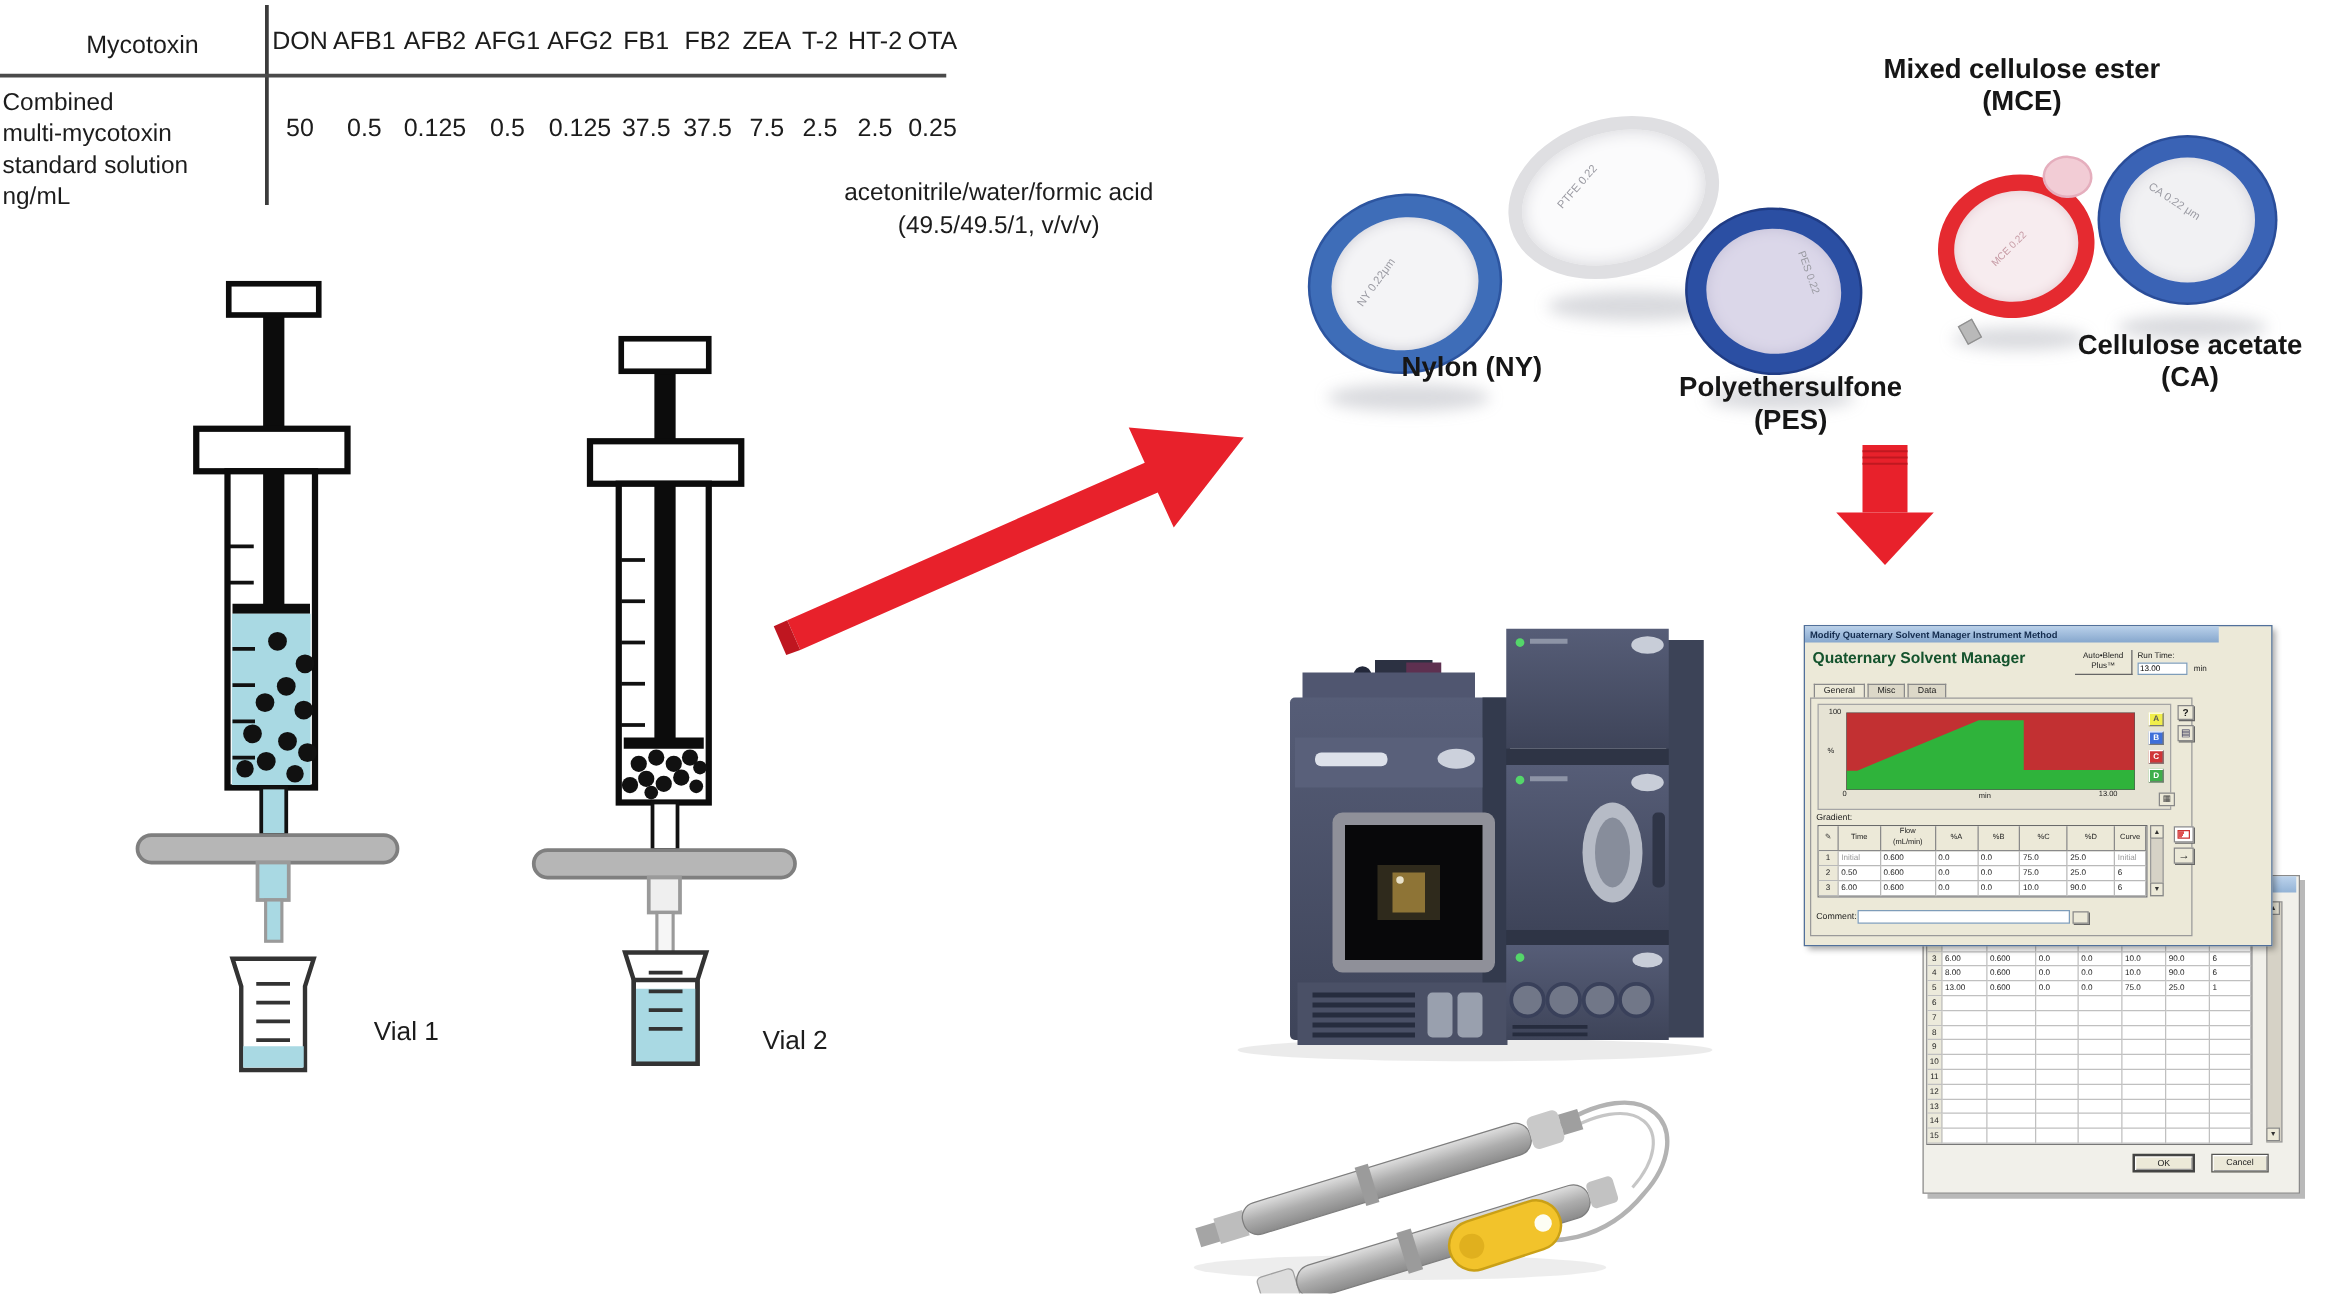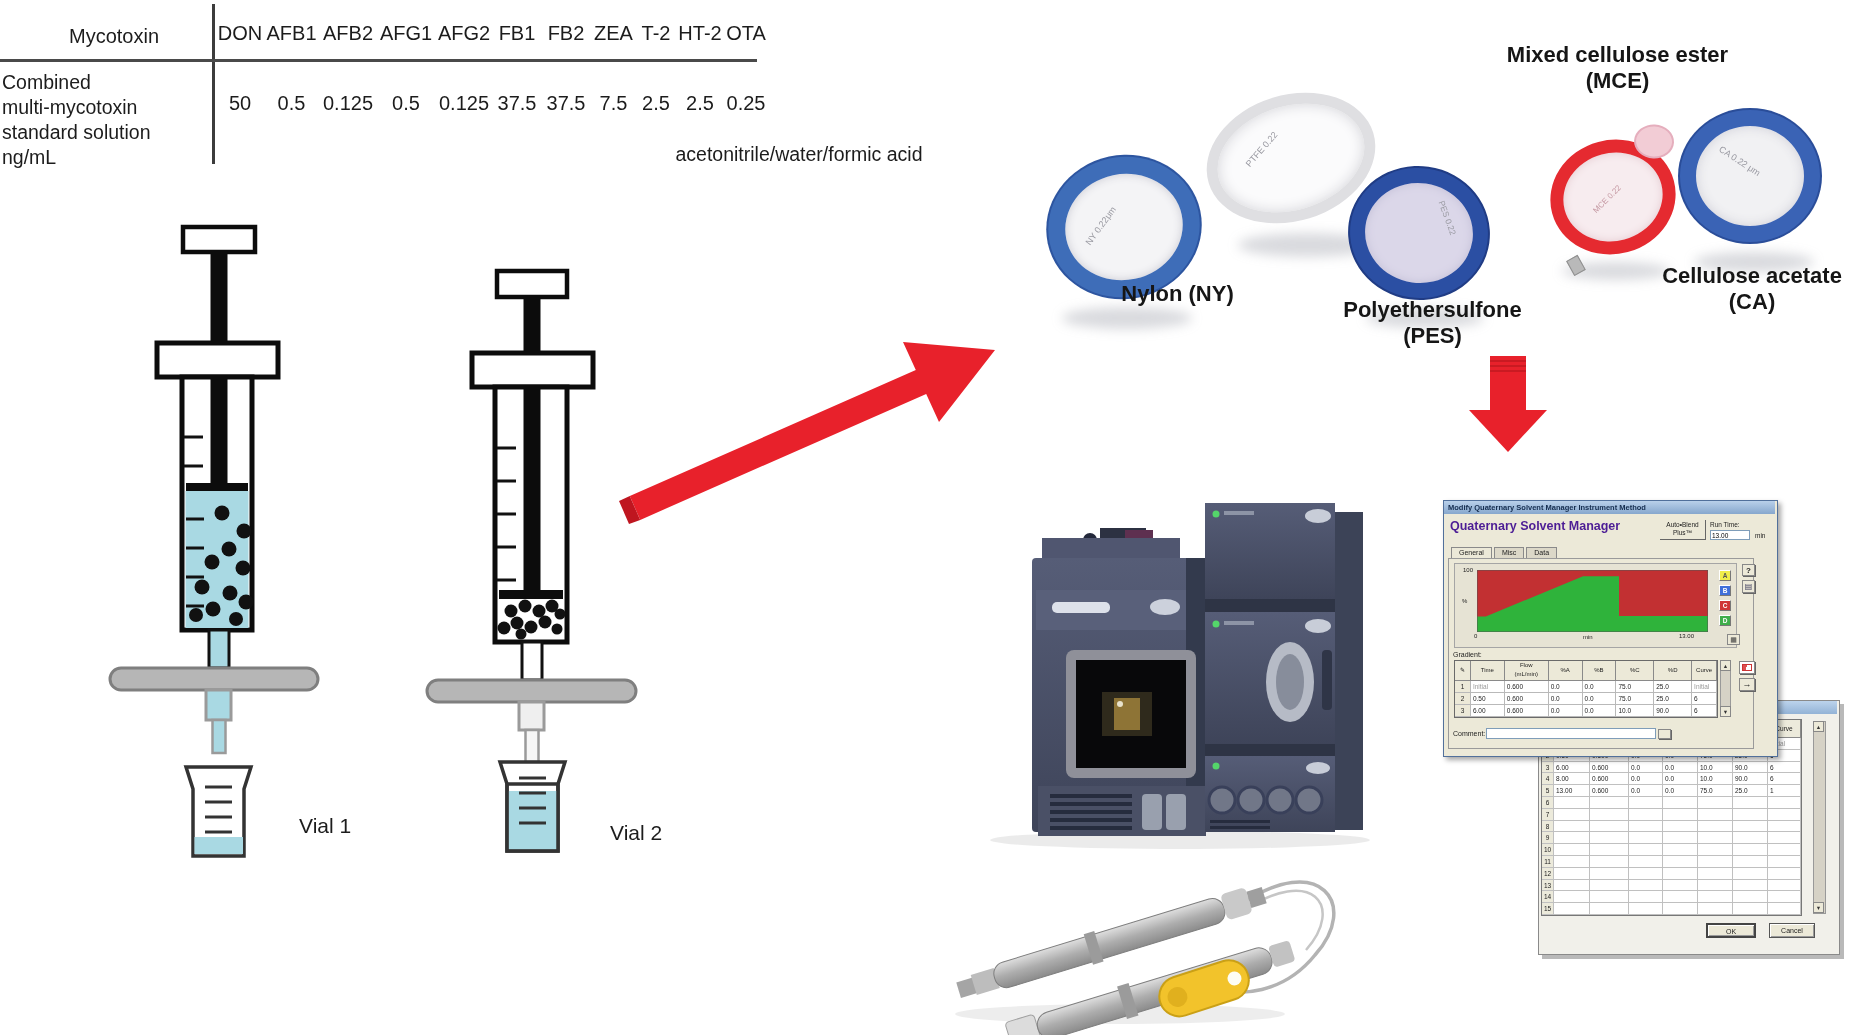--- a/index.html
+++ b/index.html
@@ -56,26 +56,26 @@
   #sh-ca{left:1694px;top:252px;width:120px;height:20px;}
 
   #lbl-ptfe{left:1165px;top:12px;width:270px;}
   #lbl-mce{left:1495px;top:42px;width:245px;}
   #lbl-ny{left:1090px;top:281px;width:175px;}
   #lbl-pes{left:1325px;top:297px;width:215px;}
   #lbl-ca{left:1638px;top:263px;width:228px;}
 
   
   #win1{left:1443px;top:500px;width:333px;height:255px;background:#ece9d8;
-        border:1px solid #51709b;box-shadow:3px 3px 5px rgba(0,0,0,.35);z-index:50;font-size:7px;}
+        border:1px solid #51709b;box-shadow:3px 3px 5px rgba(0,0,0,.35);z-index:50;font-size:7px;padding-left:40px;}
   #win1 *{box-sizing:border-box;}
   .w1-titlebar{left:0;top:0;width:331px;height:13px;background:linear-gradient(#b9d0ea,#86a7cd);
                color:#142c4e;font-size:7.5px;font-weight:700;line-height:13px;padding-left:4px;
                white-space:nowrap;overflow:hidden;}
-  .w1-qsm{left:6px;top:18px;font-size:12.5px;font-weight:700;color:#4c1d95;}
+  .w1-qsm{left:6px;top:18px;font-size:12.5px;font-weight:700;color:#14532d;}
   .w1-autoblend{left:216px;top:19px;width:46px;text-align:center;font-size:6.5px;line-height:8px;
                 border-right:1px solid #666;border-bottom:1px solid #666;padding:1px 2px 2px 2px;}
   .w1-runtime-label{left:266px;top:20px;font-size:6.5px;}
   .w1-runtime-input{left:266px;top:29px;width:40px;height:10px;background:#fff;border:1px solid #7f9db9;
                     font-size:6.5px;padding:0 1px;font-family:inherit;}
   .w1-runtime-unit{left:311px;top:31px;font-size:6.5px;}
   .w1-tabs{left:7px;top:46px;display:flex;}
   .w1-tab{padding:1px 7px 2px 7px;border:1px solid #8a8a8a;border-bottom:none;background:#dcd8c8;
           margin-right:2px;font-size:7px;}
   .w1-tab.active{background:#ece9d8;position:relative;top:0;font-weight:400;}
@@ -187,20 +187,21 @@
         <div>0.125</div>
         <div>37.5</div>
         <div>37.5</div>
         <div>7.5</div>
         <div>2.5</div>
         <div>2.5</div>
         <div>0.25</div>
       </div>
     <div class="abs mt-note">
       <div>acetonitrile/water/formic acid</div>
+      <div>(49.5/49.5/1, v/v/v)</div>
     </div>
   </div>
 
   <svg class="abs" style="left:90px;top:180px;" width="600" height="700" viewBox="90 180 600 700">
 
     <g>
       <rect x="210.5" y="250" width="17" height="240" fill="#0c0c0c"></rect>
       <rect x="183" y="227" width="72" height="25" fill="#fff" stroke="#0c0c0c" stroke-width="4.5"></rect>
       <rect x="157" y="343" width="121" height="34" fill="#fff" stroke="#0c0c0c" stroke-width="5"></rect>
       <rect x="182" y="377" width="70" height="253" fill="#fff" stroke="#0c0c0c" stroke-width="5"></rect>

